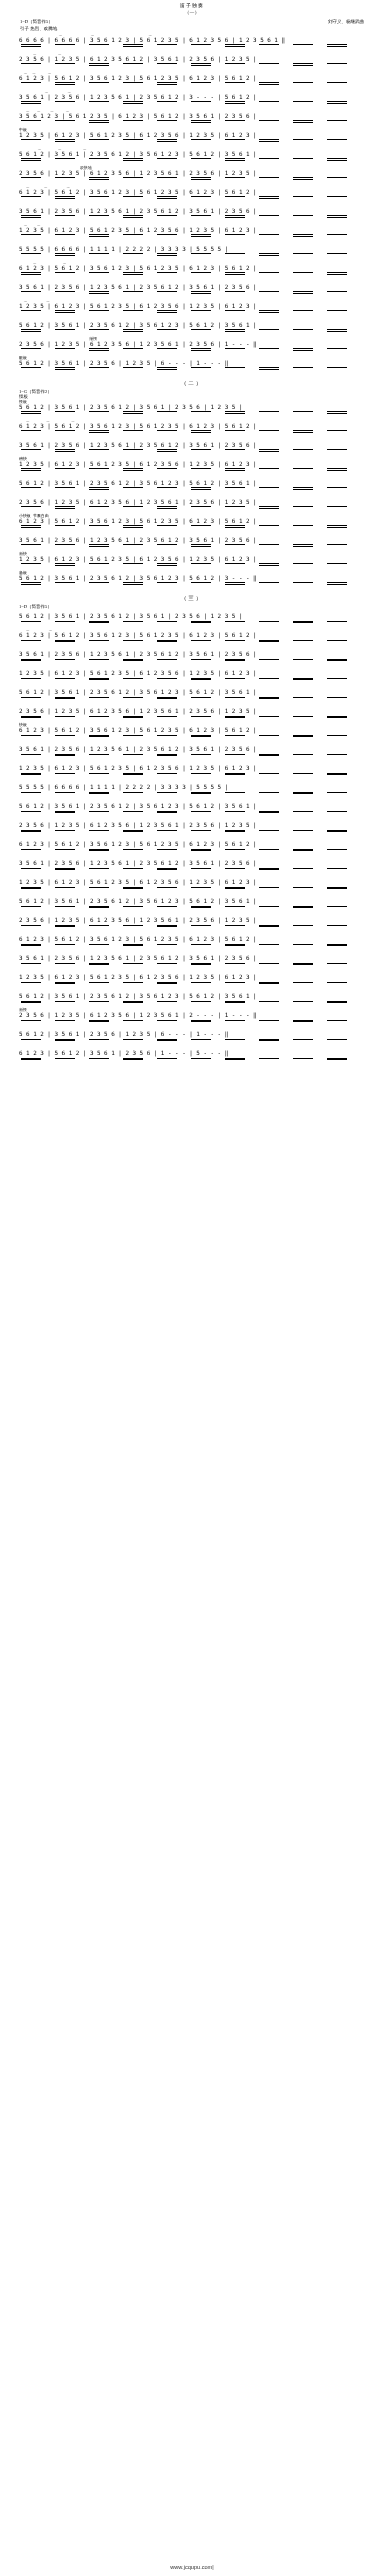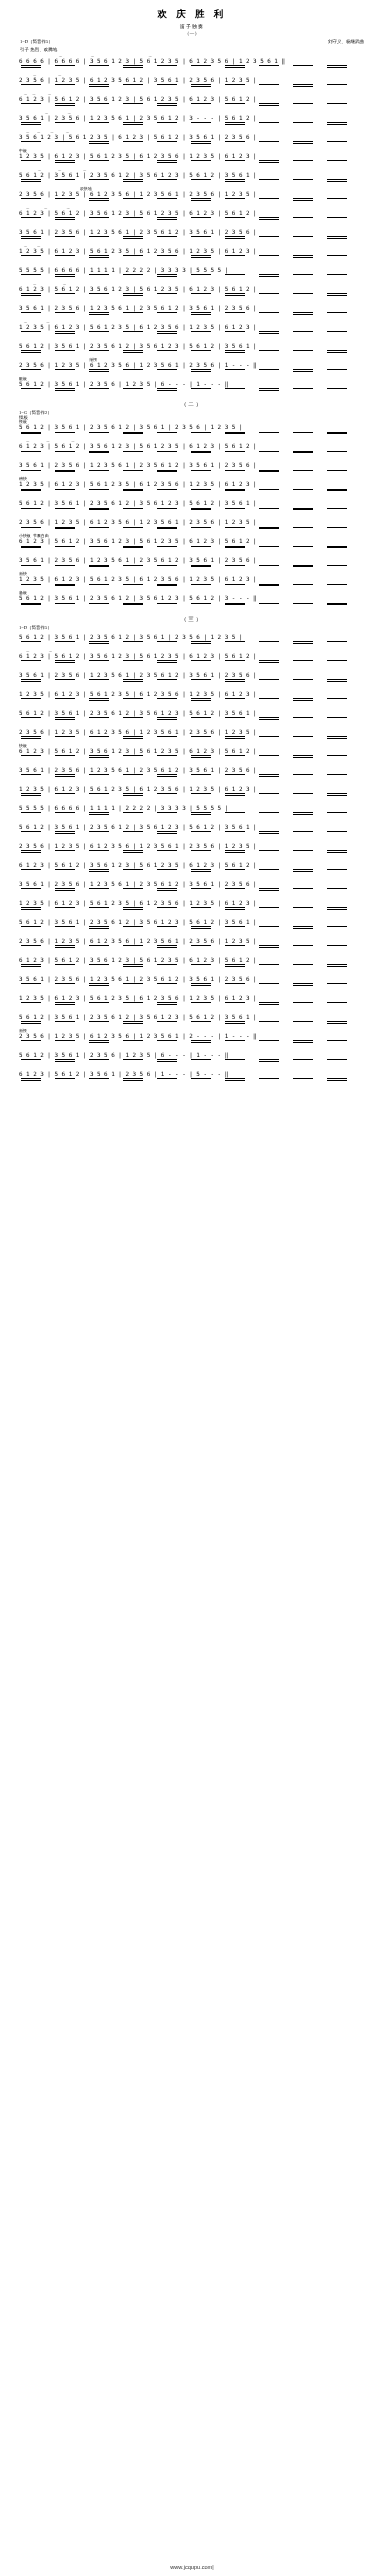--- a/index.html
+++ b/index.html
@@ -88,21 +88,20 @@
   .uline2{
     position:absolute;
     height:0.6px;background:#000;
   }
 </style>
 </head>
 <body>
 
 <div class="page">
 
-  <div class="title">欢 庆 胜 利</div>
   <div class="subtitle">笛子独奏</div>
   <div class="sectionnum">（一）</div>
 
   <div class="metarow">
     <span class="left">1=D（筒音作5）</span>
     <span class="right">刘守义、杨继武曲</span>
   </div>
 
   <div style="margin:0 20px 1.1px 20px;font-size:4.5px;">引子  热烈、欢腾地</div>
 

